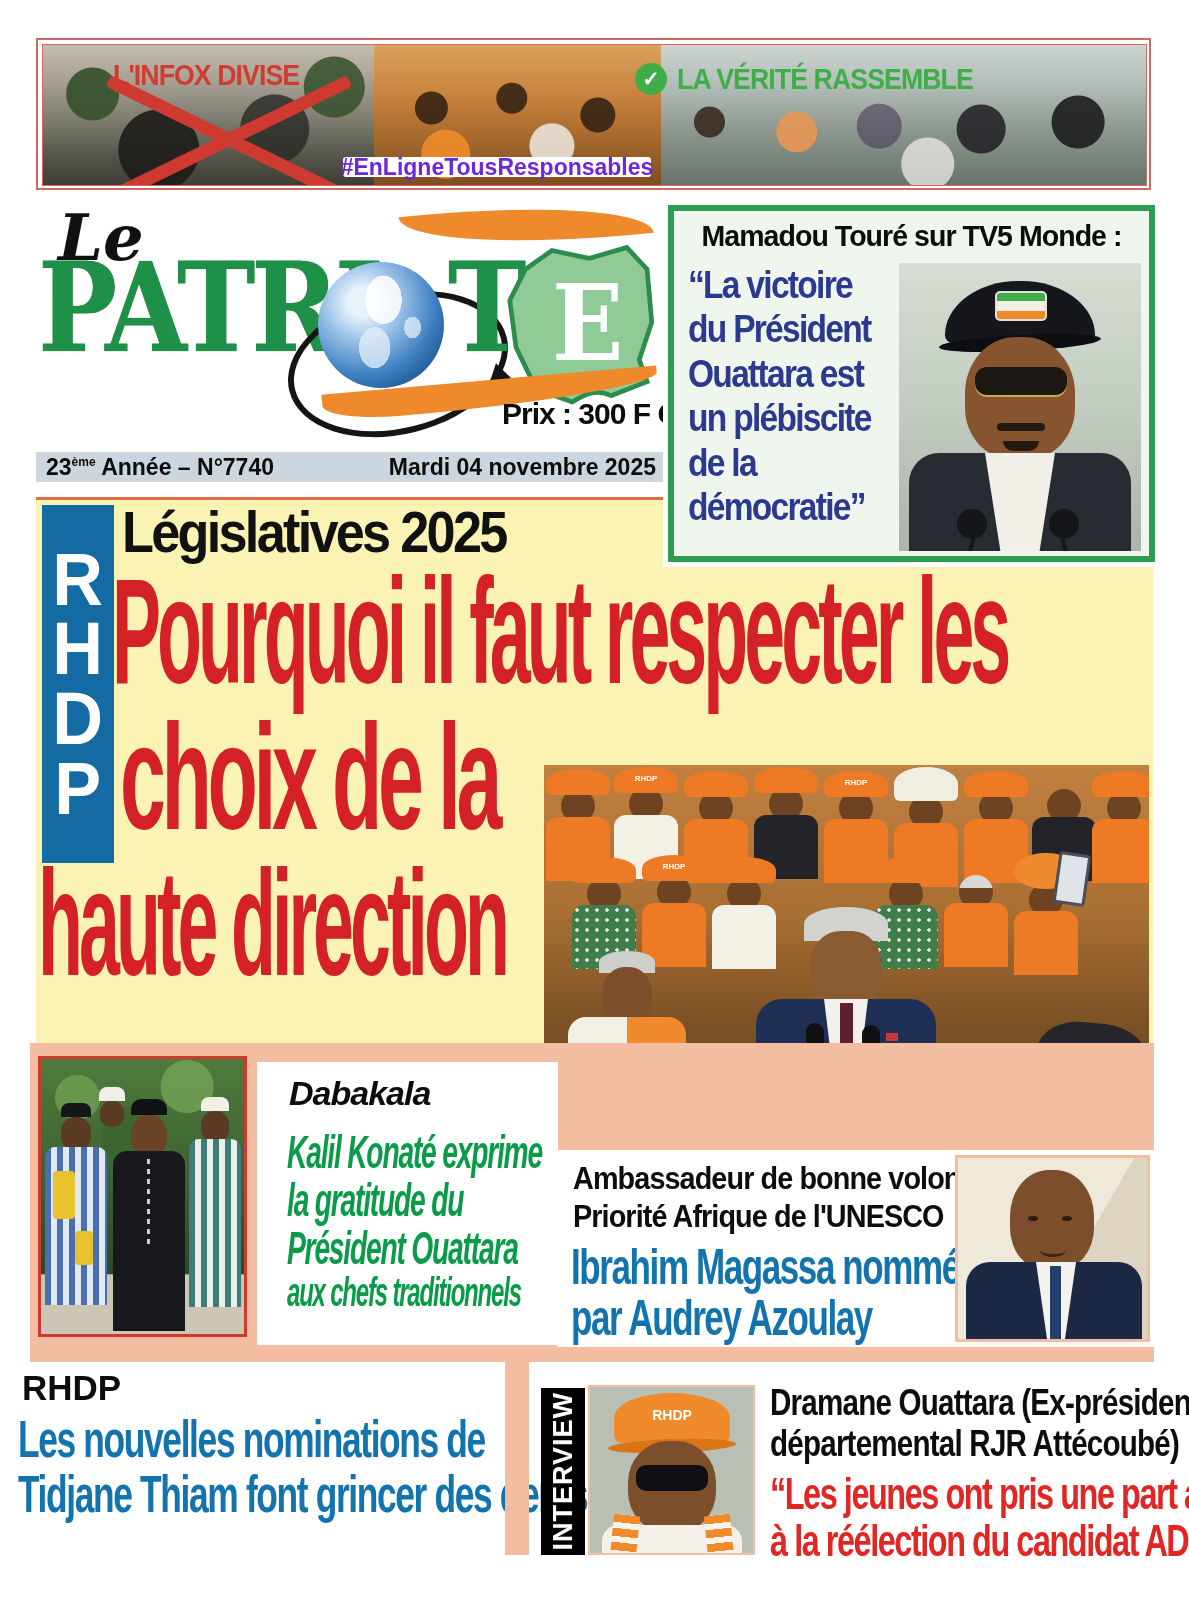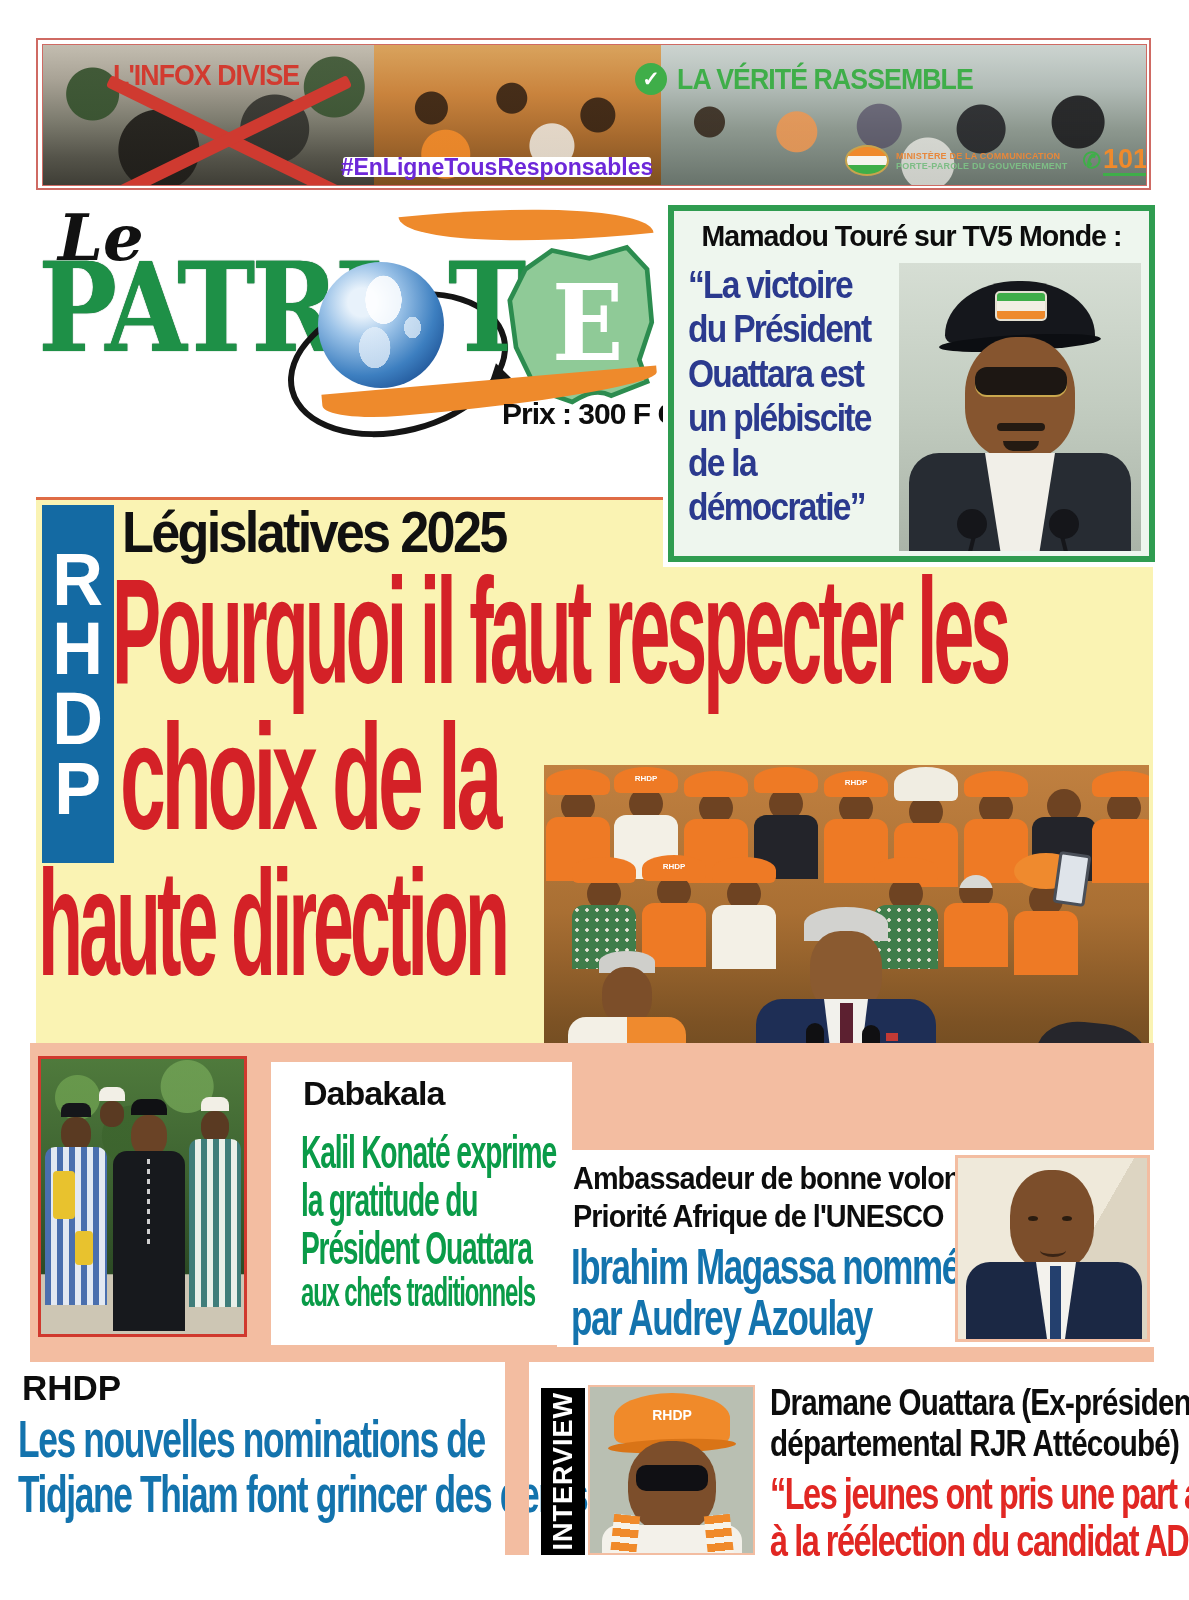--- a/index.html
+++ b/index.html
@@ -151,21 +151,21 @@
       background:linear-gradient(180deg,#4f7a3c 0%,#3c6130 45%,#2c4a24 78%,#cdc6b4 78.5% 100%);}
   .dab-photo:before{content:"";position:absolute;inset:0;background:
       radial-gradient(circle at 18% 14%,rgba(110,160,80,.8) 0 22px,transparent 23px),
       radial-gradient(circle at 72% 10%,rgba(120,170,90,.7) 0 26px,transparent 27px),
       radial-gradient(circle at 45% 28%,rgba(60,100,45,.8) 0 30px,transparent 31px);}
   .fig{position:absolute;}
   .fig-head{border-radius:45%;background:#5a3a22;}
   .kufi{background:#f2efe6;border-radius:8px 8px 0 0;}
   .stripe-blue{background:repeating-linear-gradient(90deg,#4a6fae 0 6px,#e3e9f2 6px 12px);}
   .stripe-teal{background:repeating-linear-gradient(90deg,#3f7d7a 0 6px,#e9efe9 6px 12px);}
-  .dab-box{left:271px;top:1062px;width:301px;height:283px;background:#ffffff;}
+  .dab-box{left:257px;top:1062px;width:301px;height:283px;background:#ffffff;font-style:italic;}
   .dab-kicker{left:32px;top:12px;color:#0d0d0d;font-weight:800;font-size:34px;letter-spacing:-1px;}
   .dab-green{left:30px;top:66px;color:#0a9b48;font-weight:900;font-size:47px;line-height:1.02;letter-spacing:-2px;transform:scaleX(.6);transform-origin:left top;}
   .dab-green .small{font-size:40px;}
 
   .unesco-box{left:557px;top:1150px;width:597px;height:197px;background:#ffffff;}
   .unesco-kicker{left:16px;top:10px;color:#0d0d0d;font-weight:800;font-size:31px;line-height:1.22;letter-spacing:-1px;transform:scaleX(.93);transform-origin:left top;}
   .unesco-head{left:14px;top:92px;color:#1373ad;font-weight:900;font-size:50px;line-height:1.02;letter-spacing:-2px;transform:scaleX(.7);transform-origin:left top;}
   .unesco-photo{right:4px;top:5px;width:195px;height:187px;border:3px solid #f3bda1;box-sizing:border-box;overflow:hidden;
       background:linear-gradient(120deg,#efe9da 0 60%,#ddd5c2 60% 100%);}
   .ib-head{left:52px;top:12px;width:84px;height:100px;background:#7c4e2b;border-radius:46% 46% 42% 42%;}
@@ -203,50 +203,43 @@
     <div class="banner-inner">
       <div class="seg seg-left"></div>
       <div class="seg seg-mid"></div>
       <div class="seg seg-right"></div>
       <div class="abs infox-caption nowrap">L'INFOX DIVISE</div>
       <div class="abs red-x1"></div>
       <div class="abs red-x2"></div>
       <div class="abs hashtag-box nowrap">#EnLigneTousResponsables</div>
       <div class="abs check-circle">✓</div>
       <div class="abs verite-caption nowrap">LA VÉRITÉ RASSEMBLE</div>
-      <div class="abs ministry">
-        <div class="ministry-logo"></div>
-        <div class="ministry-text">
-          <div class="ministry-line1 nowrap">MINISTÈRE DE LA COMMUNICATION</div>
-          <div class="ministry-line2 nowrap">PORTE-PAROLE DU GOUVERNEMENT</div>
-        </div>
-        <div class="hotline">
-          <span class="phone-glyph">✆</span>
-          <span class="hotline-number">101</span>
-        </div>
-      </div>
     </div>
   </div>
 
   <div class="abs le-script">Le</div>
   <div class="abs swoosh-top"></div>
   <div class="abs title-green patri nowrap">PATRI</div>
   <div class="abs globe-ring"></div>
   <div class="abs globe"></div>
   <div class="abs title-green t2">T</div>
   <div class="abs map-wrap">
     <svg width="156" height="178" viewBox="0 0 100 114">
       <path d="M15,20 L32,8 L56,13 L80,6 L93,20 L96,54 L88,78 L93,92 L70,101 C60,96 52,101 45,105 L22,97 L9,70 L5,40 Z" fill="#8fca97" stroke="#2c8c4f" stroke-width="3"></path>
     </svg>
   </div>
   <div class="abs ring-arrow"></div>
   <div class="abs map-letter">E</div>
   <div class="abs ribbon-tail"></div>
   <div class="abs prix nowrap">Prix : 300 F CFA</div>
 
+  <div class="abs datebar">
+    <span class="nowrap"><span>23</span><sup>ème</sup><span> Année – N°7740</span></span>
+    <span class="nowrap">Mardi 04 novembre 2025</span>
+  </div>
 
   <div class="abs lead-block"></div>
   <div class="abs rhdp-bar">
     <span>R</span>
     <span>H</span>
     <span>D</span>
     <span>P</span>
   </div>
   <div class="abs lead-kicker nowrap">Législatives 2025</div>
   <div class="abs lead-line lead-line1 nowrap">Pourquoi il faut respecter les</div>

